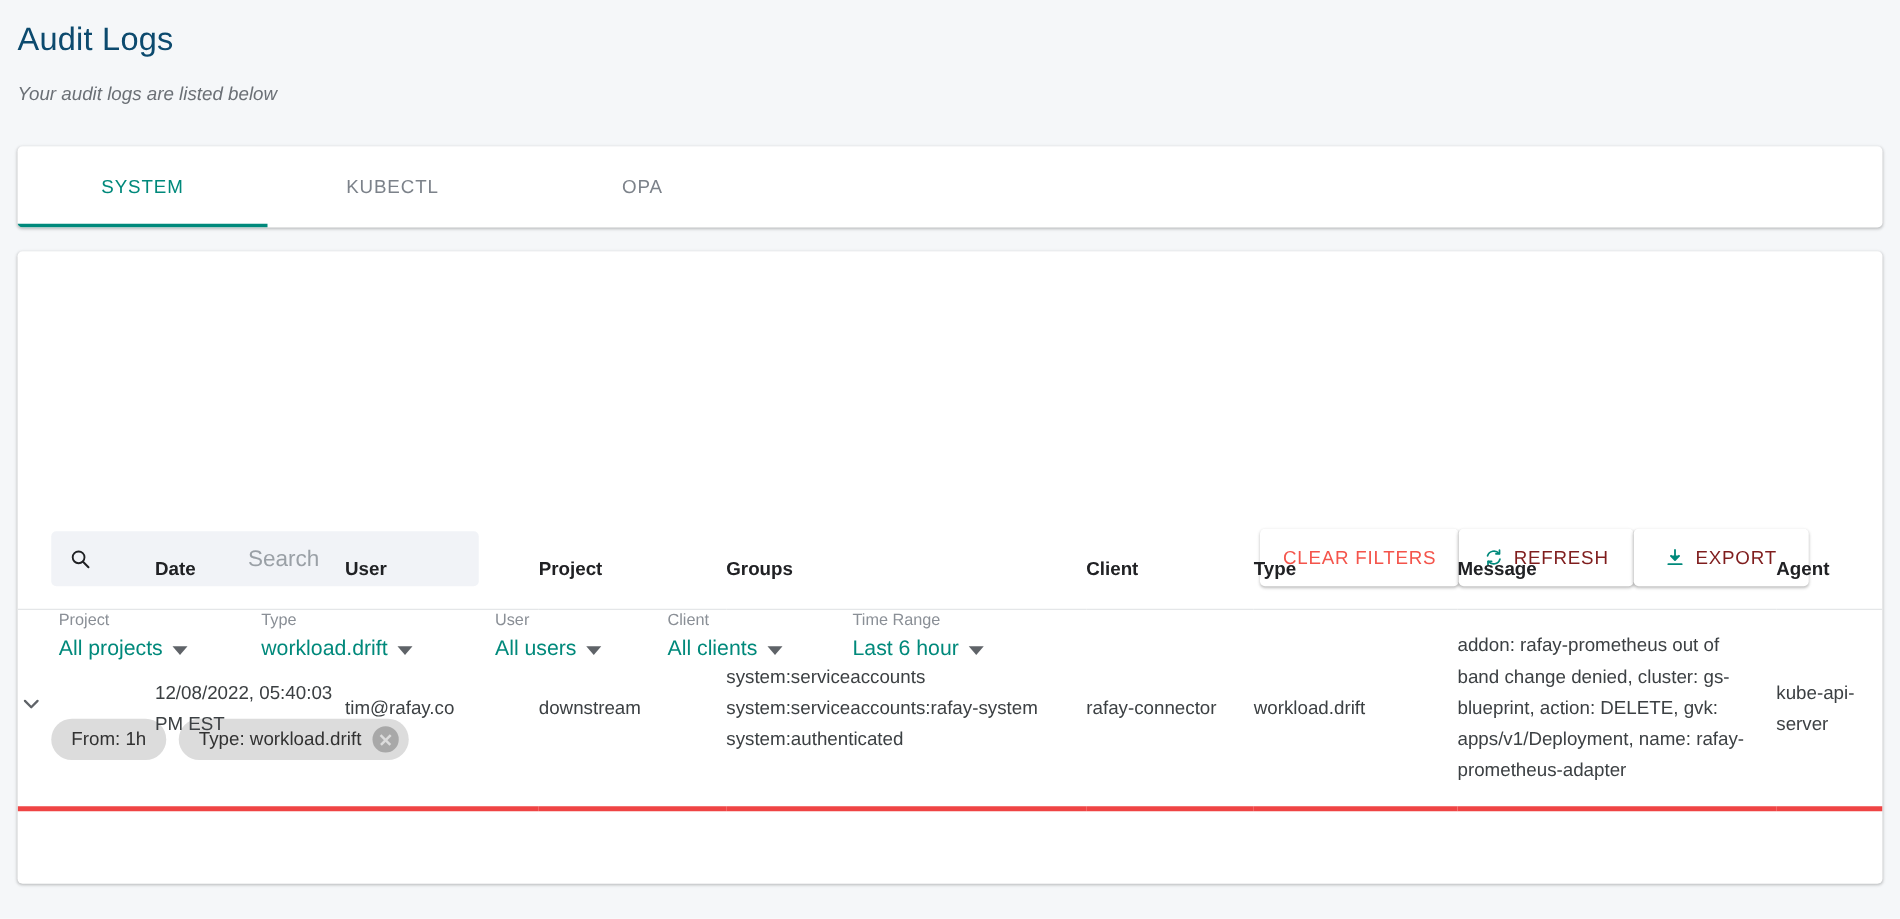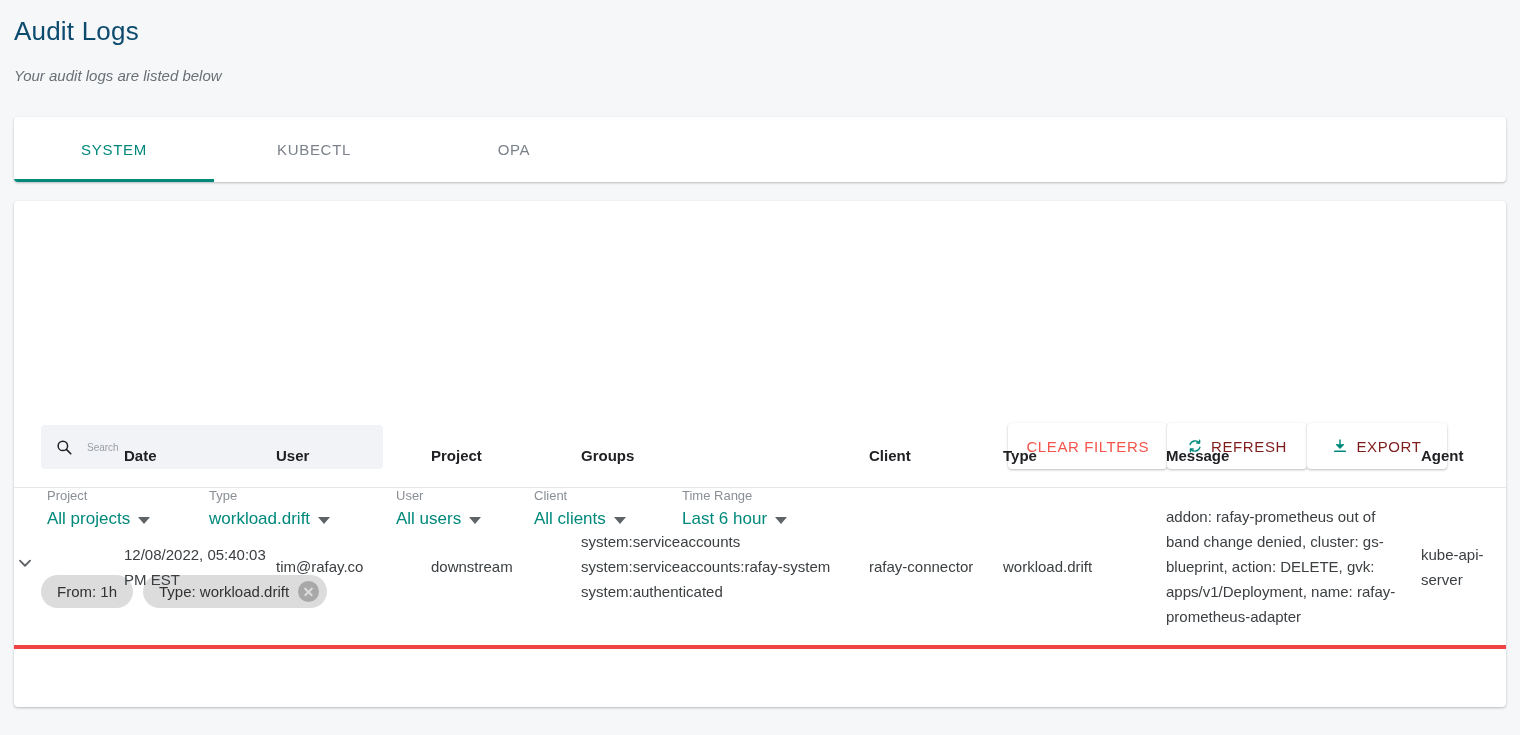--- a/index.html
+++ b/index.html
@@ -105,23 +105,24 @@
     height: 18px;
     margin-right: 12px;
     flex: 0 0 auto;
     display: block;
   }
   .search-input {
     border: none;
     outline: none;
     background: transparent;
     font-family: "Liberation Sans", sans-serif;
-    font-size: 10px;
+    font-size: 18px;
     color: #000000;
     width: 100%;
+    text-align: center;
   }
   .search-input::placeholder {
     color: #9aa0a6;
   }
 
   .actions {
     position: absolute;
     right: 59px;
     top: 222px;
     display: flex;

